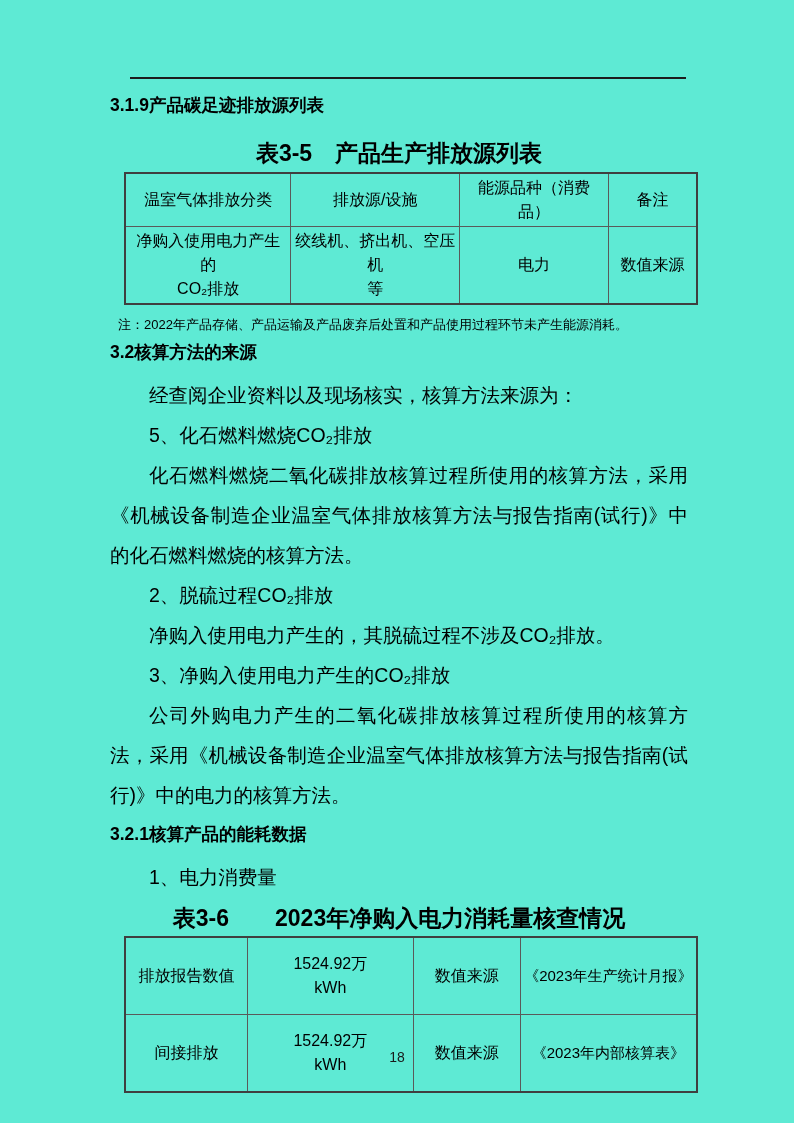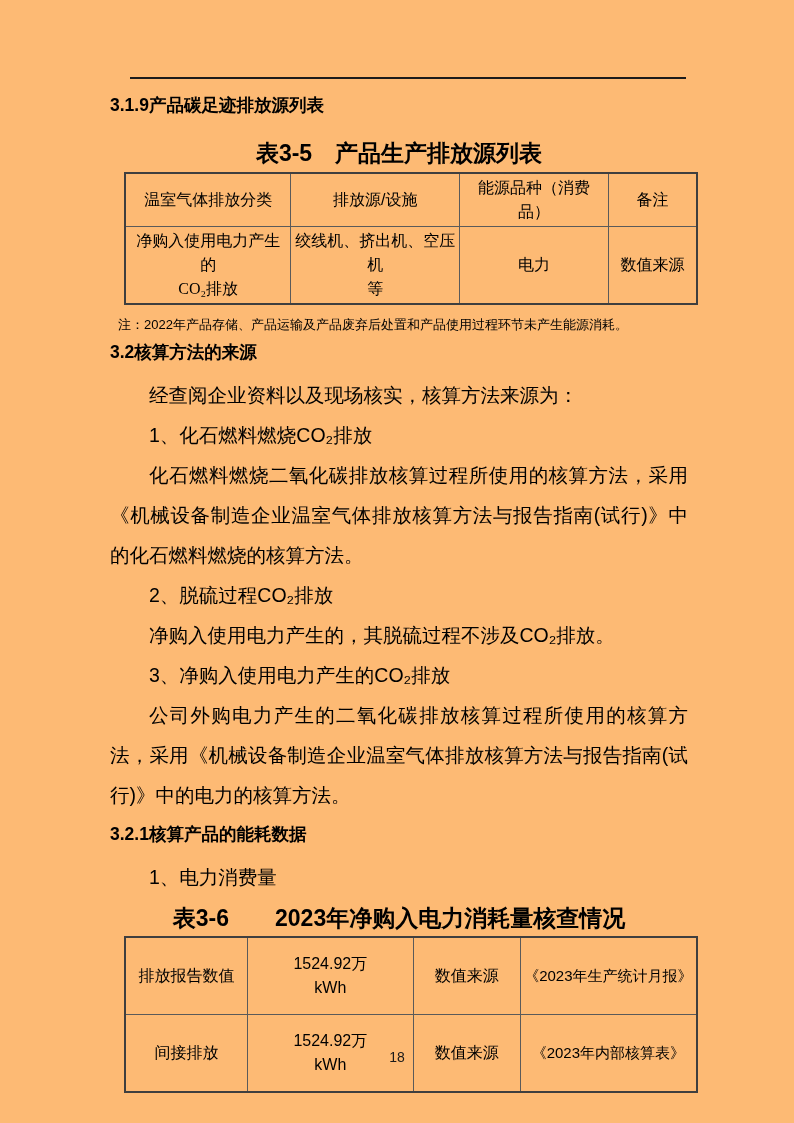--- a/index.html
+++ b/index.html
@@ -1,17 +1,17 @@
 <!DOCTYPE html>
 <html><head>
 <meta charset="utf-8">
 <style>
   html,body { margin:0; padding:0; background:#ffffff; }
   .page {
-    position:relative; width:794px; height:1123px; background:#fdba74;
+    position:relative; width:794px; height:1123px; background:#5eead4;
     font-family:"Liberation Sans", sans-serif; color:#000000;
     overflow:hidden; margin:0 auto;
   }
   .header-rule {
     position:absolute; top:77px; left:130px; width:556px; height:0;
     border-top:2px solid #1c1c1c;
   }
   .content { position:absolute; top:92px; left:110px; width:578px; }
 
   .h-section { font-size:17.5px; font-weight:bold; line-height:26px; margin:0; }
@@ -27,21 +27,21 @@
 
   table { border-collapse:collapse; table-layout:fixed; margin-left:14px; width:574px; }
   .doc-table { border:2px solid #3f3f3f; }
   .doc-table td {
     border:1px solid #5a5a5a; text-align:center; vertical-align:middle;
     font-size:16px; line-height:24px; padding:2px 3px; white-space:pre-line;
     overflow:hidden;
   }
   .t35 { margin-top:6px; }
   .t35 .head-row td { height:30px; font-size:16px; }
-  .t35 .body-row td { height:62px;font-family:Liberation Serif, serif; }
+  .t35 .body-row td { height:62px; }
   .t36 { margin-top:5px; }
   .t36 td { height:72px; }
   .t36 td.nowrap { white-space:nowrap; font-size:15px; }
 
   .table-note { font-size:13px; line-height:18px; margin:11px 0 0 8px; }
 
   .body-text { margin-top:10px; }
   .body-text p {
     margin:0; font-size:19.5px; line-height:40px; text-align:justify;
     text-indent:2em;
@@ -90,21 +90,21 @@
       </tr>
     </tbody>
       </table>
 
     <div class="table-note">注：2022年产品存储、产品运输及产品废弃后处置和产品使用过程环节未产生能源消耗。</div>
 
     <h3 class="h-section h-32">3.2核算方法的来源</h3>
 
     <div class="body-text">
       <p>经查阅企业资料以及现场核实，核算方法来源为：</p>
-      <p>1、化石燃料燃烧CO₂排放</p>
+      <p>5、化石燃料燃烧CO₂排放</p>
       <p>化石燃料燃烧二氧化碳排放核算过程所使用的核算方法，采用《机械设备制造企业温室气体排放核算方法与报告指南(试行)》中的化石燃料燃烧的核算方法。</p>
       <p>2、脱硫过程CO₂排放</p>
       <p>净购入使用电力产生的，其脱硫过程不涉及CO₂排放。</p>
       <p>3、净购入使用电力产生的CO₂排放</p>
       <p>公司外购电力产生的二氧化碳排放核算过程所使用的核算方法，采用《机械设备制造企业温室气体排放核算方法与报告指南(试行)》中的电力的核算方法。</p>
     </div>
 
     <h3 class="h-section h-321">3.2.1核算产品的能耗数据</h3>
 
     <div class="body-text">

